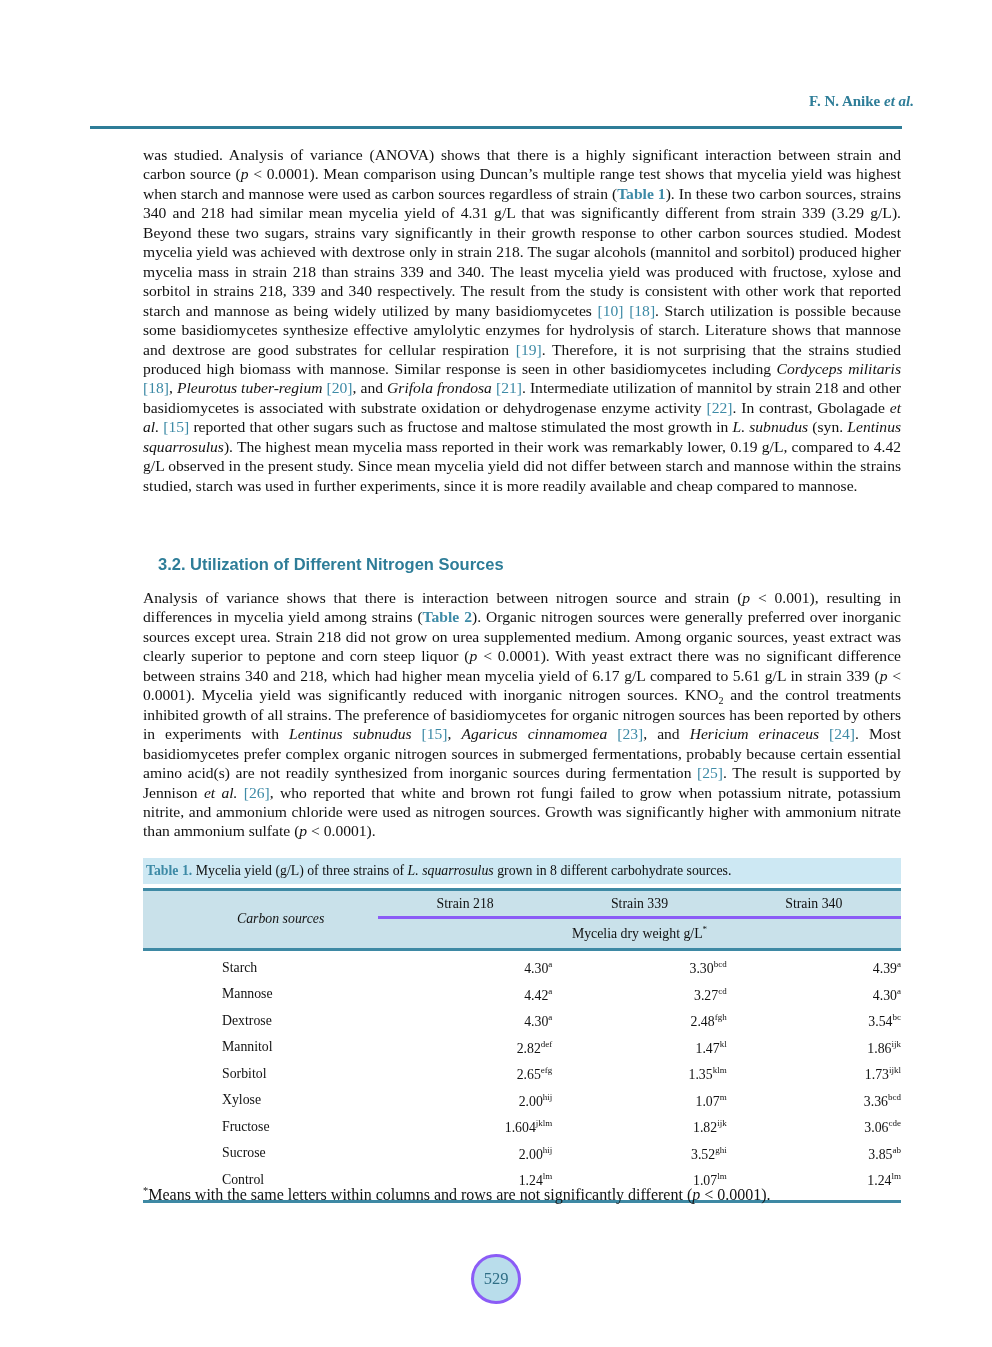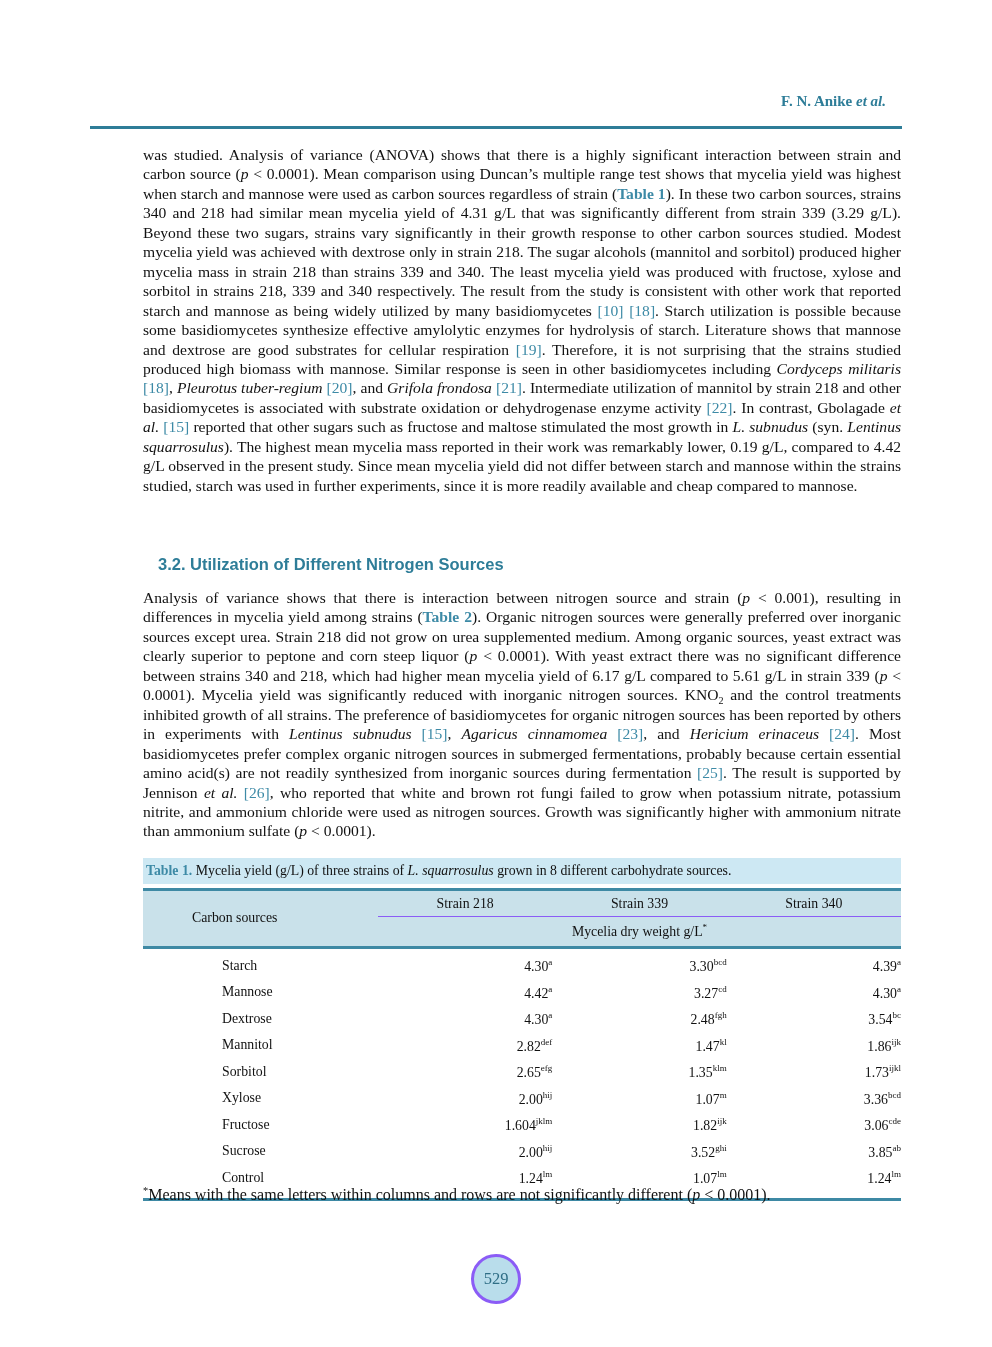--- a/index.html
+++ b/index.html
@@ -2,21 +2,21 @@
 <html><head>
 <meta charset="utf-8">
 <style>
   * { margin:0; padding:0; box-sizing:border-box; }
   html,body { background:#ffffff; }
   body {
     width:992px; height:1347px; position:relative;
     font-family:"Liberation Serif", serif; color:#111111;
   }
   .running-head {
-    position:absolute; top:93px; right:106px;
+    position:absolute; top:93px; right:78px;
     font-size:15px; font-weight:bold; color:#2e7d98;
   }
   .running-head .it { font-style:italic; }
   .top-rule {
     position:absolute; top:126px; left:90px; width:812px; height:3px;
     background:#2e7d98;
   }
   .para {
     position:absolute; left:143px; width:758px;
     font-size:15.6px; line-height:19.45px; text-align:justify;
@@ -40,24 +40,24 @@
   }
   .table-wrap {
     position:absolute; top:888px; left:143px; width:758px;
     font-size:13.8px;
   }
   .thead {
     display:flex; background:#c9e1ea;
     border-top:3px solid #3e89a4; border-bottom:3px solid #3e89a4;
   }
   .th-left {
-    width:235px; display:flex; align-items:center; padding-left:49px;
+    width:235px; display:flex; align-items:center; padding-left:94px;font-style:italic;
   }
   .th-right { flex:1; display:flex; flex-direction:column; }
-  .strain-row { display:flex; border-bottom:1px solid #8b5cf6; }
+  .strain-row { display:flex; border-bottom:3px solid #8b5cf6; }
   .strain-row > div { flex:1; text-align:center; padding:5px 0 4px; }
   .sub-row { text-align:center; padding:5px 0 6px; }
   .sub-row sup, .tval sup, .fn-sup { font-size:9px; }
   .tbody { border-bottom:3px solid #3e89a4; padding:4px 0 7px; }
   .trow { display:flex; height:26.5px; align-items:center; }
   .tlabel { width:235px; padding-left:79px; }
   .tval { flex:1; text-align:right; }
   .footnote {
     position:absolute; top:1186px; left:143px; width:758px;
     font-size:16px;

